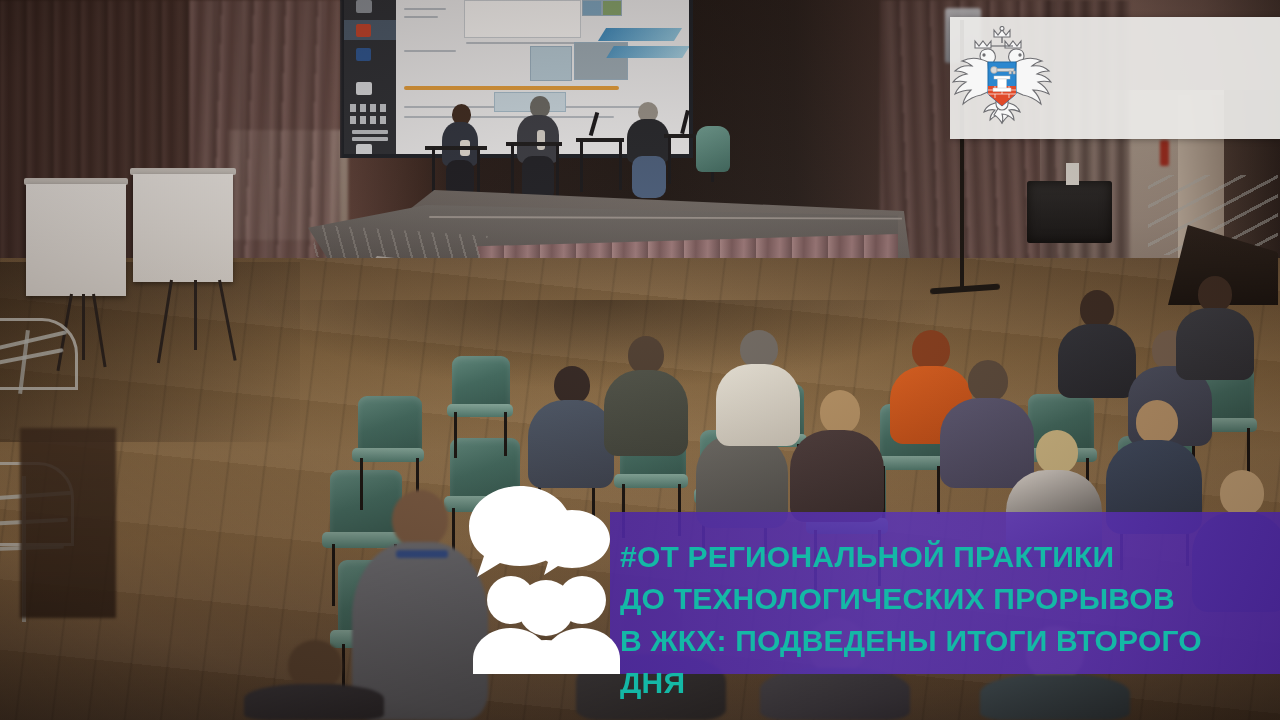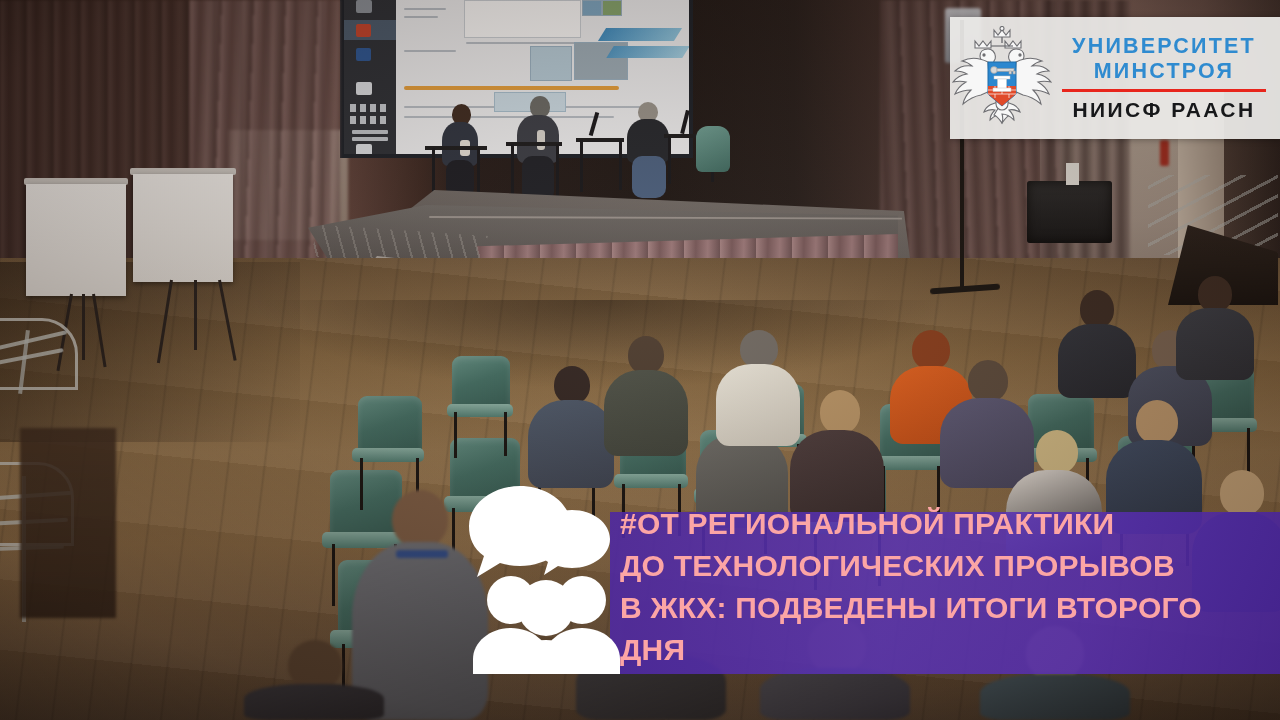--- a/index.html
+++ b/index.html
@@ -144,22 +144,22 @@
     box-shadow:0 1px 6px rgba(0,0,0,.3);}
   .logo-emblem{width:104px;height:108px;flex:0 0 104px;display:flex;align-items:center;justify-content:center;}
   .logo-text{flex:1;padding-right:6px;text-align:center;}
   .logo-l1,.logo-l2{color:#2f8bd0;font-weight:700;font-size:21.5px;letter-spacing:2.2px;line-height:25px;}
   .logo-rule{height:3px;background:#e8251c;margin:5px 8px 6px 8px;}
   .logo-l3{color:#17181a;font-weight:700;font-size:21px;letter-spacing:2.4px;}
 
   
   .title-banner{position:absolute;left:610px;top:512px;width:670px;height:162px;
     background:linear-gradient(100deg,rgba(78,40,160,.90) 0%,rgba(90,52,180,.86) 42%,rgba(86,46,172,.88) 72%,rgba(72,36,152,.90) 100%);}
-  .title-text{position:absolute;left:620px;top:503px;width:660px;
-    color:#fca5a5;font-weight:700;font-size:30px;line-height:42px;letter-spacing:.2px;
+  .title-text{position:absolute;left:620px;top:536px;width:660px;
+    color:#14b8a6;font-weight:700;font-size:30px;line-height:42px;letter-spacing:.2px;
     text-transform:uppercase;white-space:pre-line;}
   .people-icon{position:absolute;left:468px;top:482px;width:152px;height:192px;}
 </style>
 </head>
 <body>
 
 <div class="stage-shot">
 
   <div class="photo">
 
@@ -489,26 +489,20 @@
           <rect x="61" y="45" width="2.2" height="3"></rect>
         </g>
 
         <g fill="#fff" stroke="#c8c8c8" stroke-width=".5">
           <rect x="42" y="50" width="16" height="3"></rect>
           <rect x="45.5" y="53" width="9" height="10"></rect>
           <rect x="41" y="62" width="18" height="3.5"></rect>
         </g>
       </svg>
     </div>
-    <div class="logo-text">
-      <div class="logo-l1">УНИВЕРСИТЕТ</div>
-      <div class="logo-l2">МИНСТРОЯ</div>
-      <div class="logo-rule"></div>
-      <div class="logo-l3">НИИСФ РААСН</div>
-    </div>
   </div>
 
   <div class="title-banner"></div>
 
   <div class="people-icon">
     <svg viewBox="0 0 152 192" width="152" height="192" aria-hidden="true">
       <g fill="#ffffff">
 
         <path d="M104 28 c21 0 38 13 38 29 0 16-17 29-38 29 -5 0-10-1-14-2 l-14 9 4-13 c-9-6-14-14-14-23 0-16 17-29 38-29z"></path>
 

